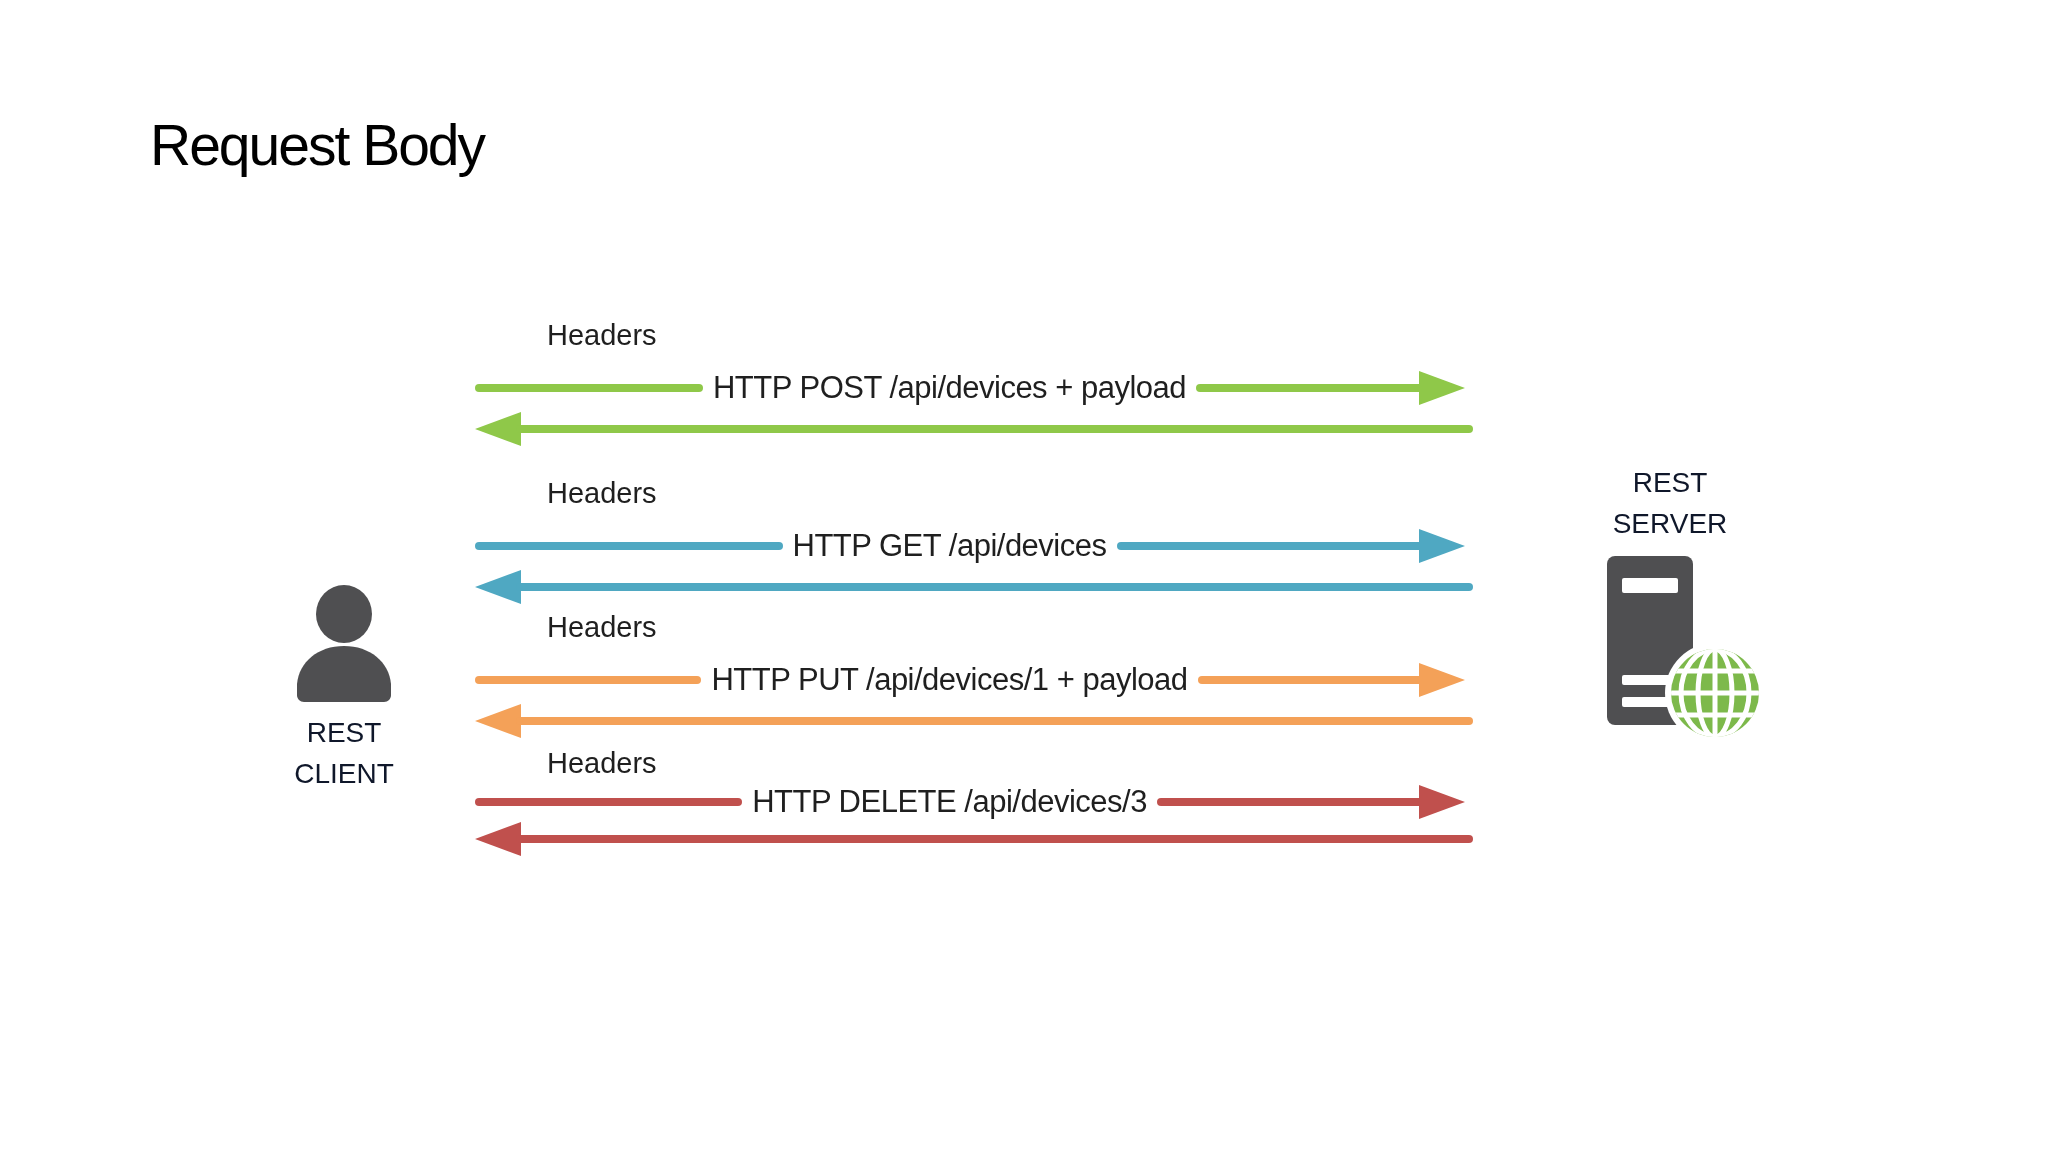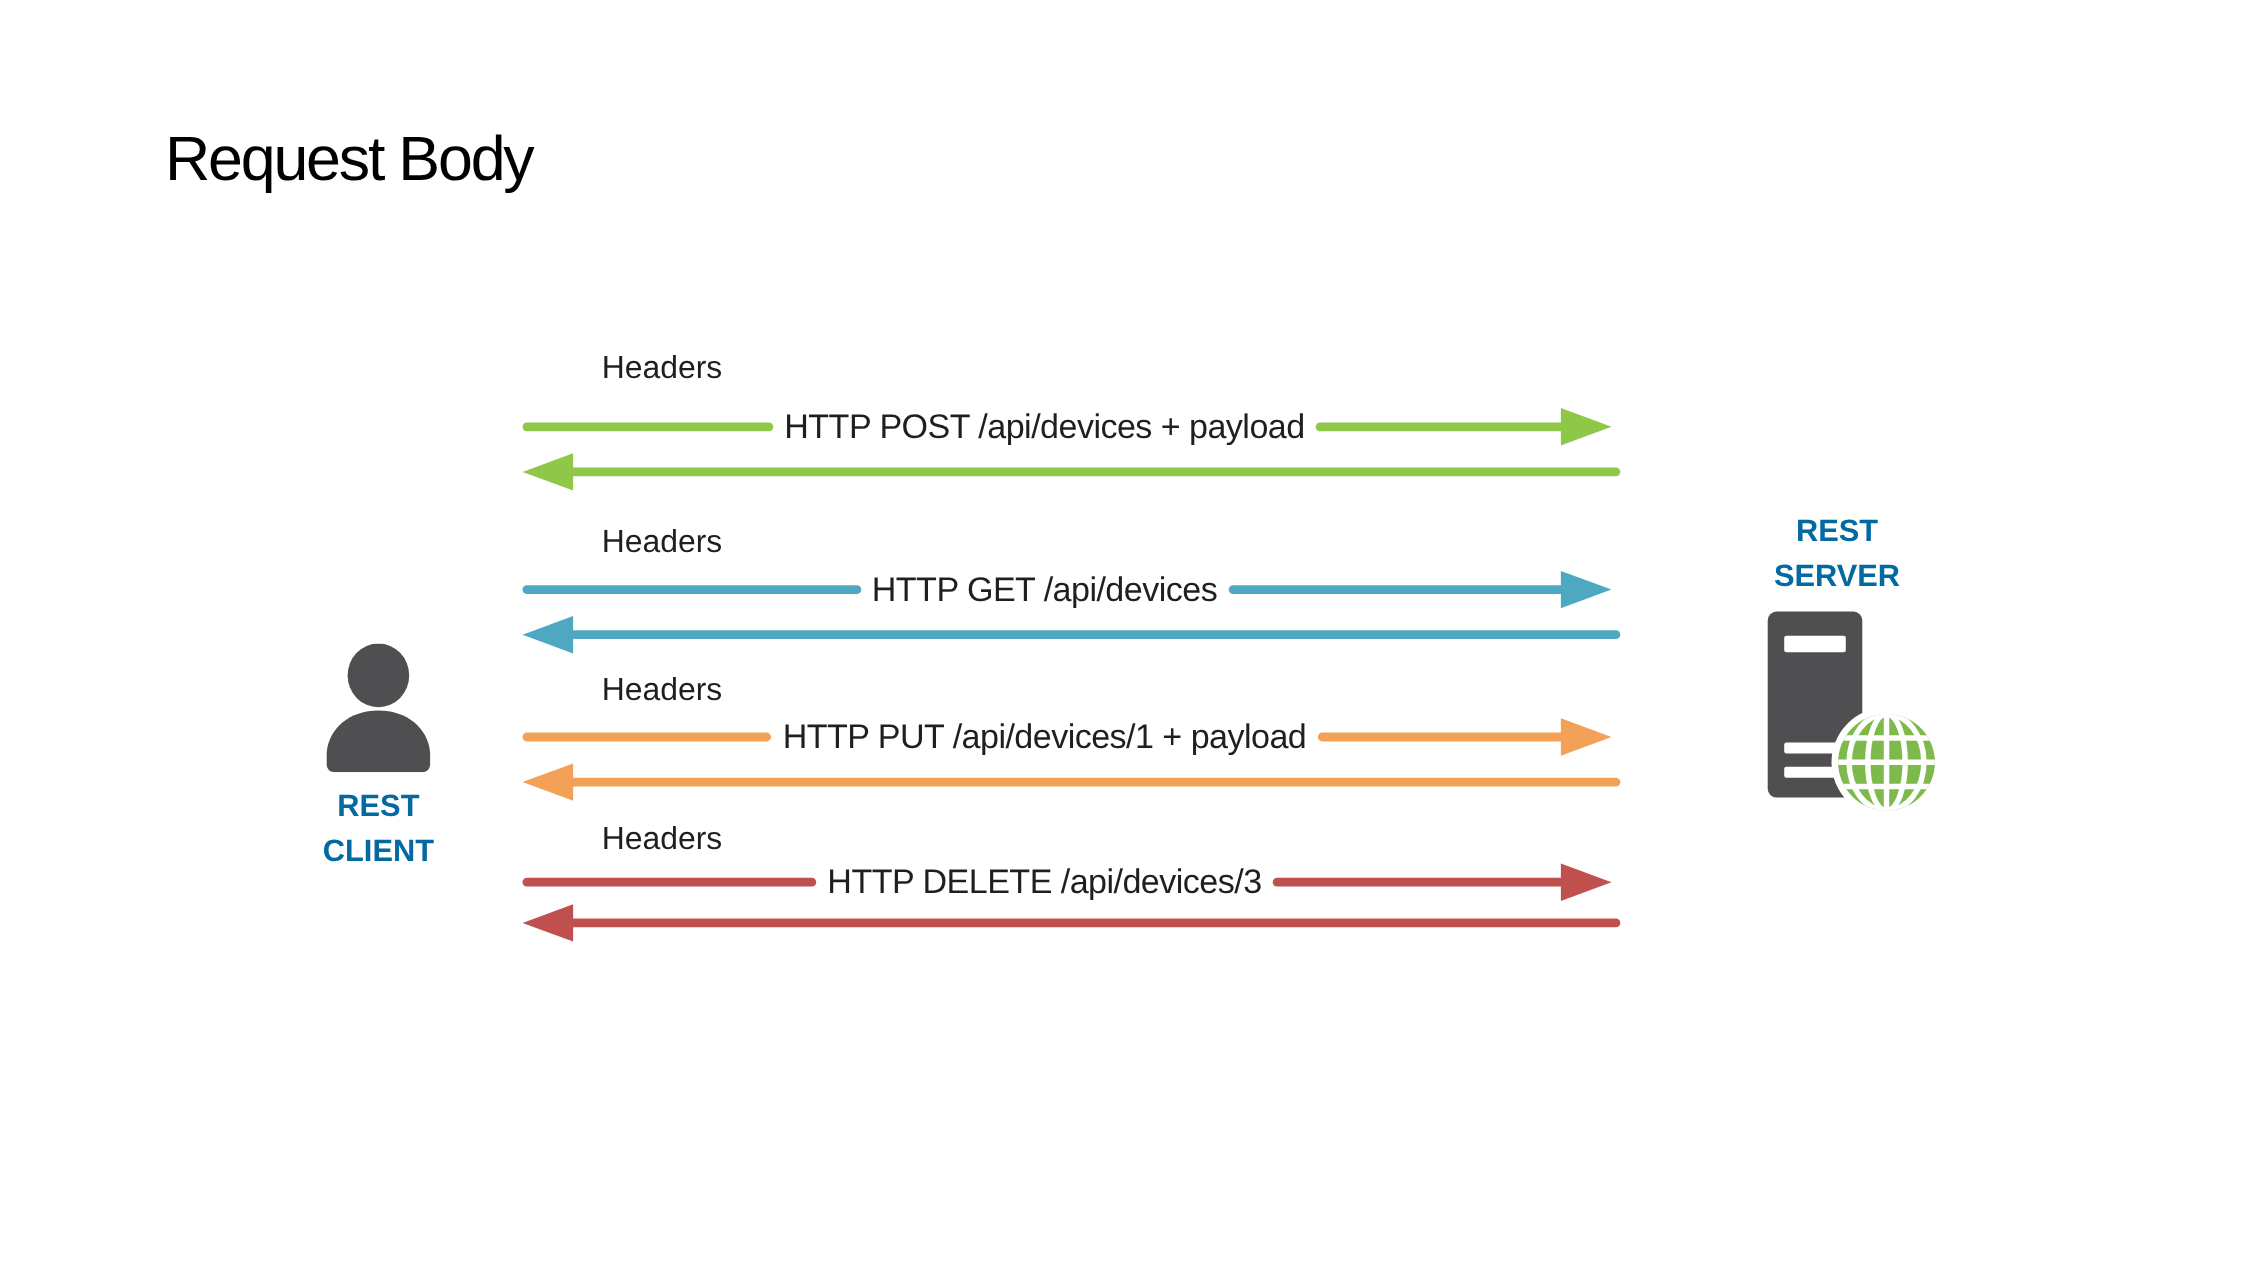--- a/index.html
+++ b/index.html
@@ -26,23 +26,23 @@
   
   .client {
     position:absolute;
     left:278px; top:585px;
     width:132px;
     text-align:center;
   }
   .client svg { display:block; margin:0 auto; }
   .entity-label {
     font-size:28px;
-    font-weight:700;
+    font-weight:400;
     line-height:41px;
-    color:#0369a1;
+    color:#0f172a;
     letter-spacing:0px;
     white-space:pre-line;
   }
   .client .entity-label { margin-top:10px; }
 
   
   .server {
     position:absolute;
     left:1580px; top:462px;
     width:180px;
@@ -67,21 +67,21 @@
     height:30px;
     font-size:29px;
     line-height:30px;
     color:#1f1f1f;
   }
 
   .fwd {
     display:flex;
     align-items:center;
     height:36px;
-    margin-top:10px;
+    margin-top:20px;
     width:100%;
   }
   .e1 .fwd { margin-top:20px; }
   .e4 .fwd { margin-top:6px; }
 
   .seg {
     flex:1 1 0;
     height:8px;
     background:var(--c);
     border-radius:4px;

